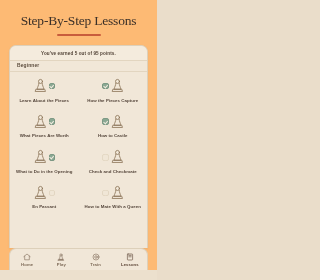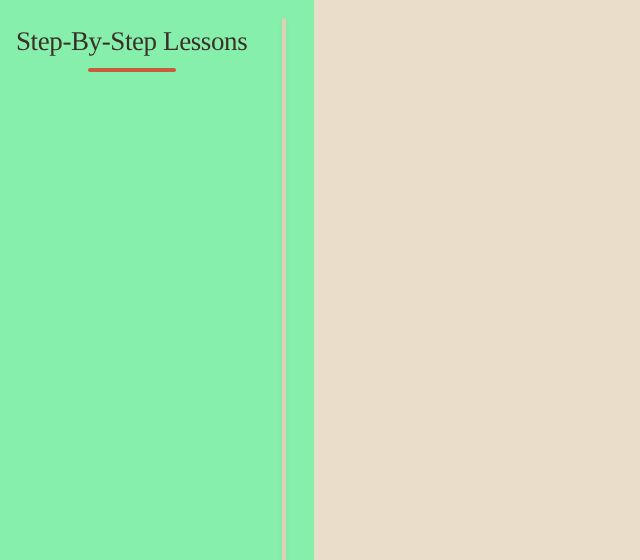--- a/index.html
+++ b/index.html
@@ -5,22 +5,22 @@
   * { margin:0; padding:0; box-sizing:border-box; }
   html, body { width:157px; height:280px; }
   body {
     font-family: "Liberation Sans", sans-serif;
     background:#eaddca;
     overflow:hidden;
     position:relative;
   }
   #app {
     position:absolute; inset:0;
-    background:#86efac;
-    display:flex; flex-direction:row;
+    background:#fdba74;
+    display:flex; flex-direction:column;
   }
 
   
   .header { padding:13px 8px 0; text-align:center; flex:0 0 auto; }
   .title {
     font-family:"Liberation Serif", serif;
     font-size:13.5px;
     font-weight:400;
     color:#3b3028;
     letter-spacing:-0.2px;

